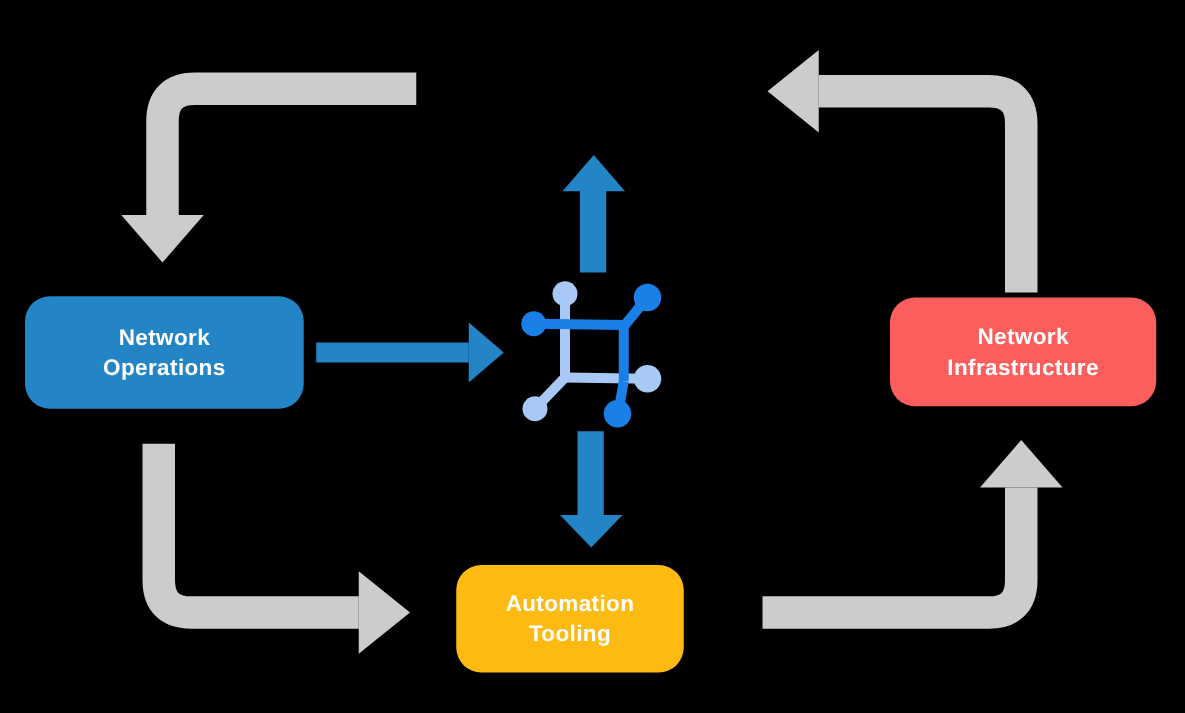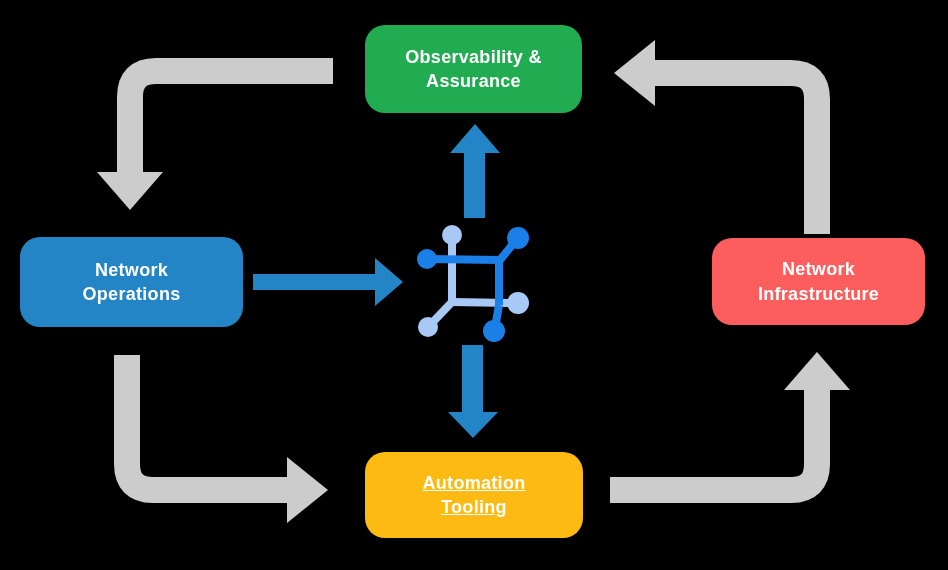--- a/index.html
+++ b/index.html
@@ -19,21 +19,21 @@
     color:#ffffff;
     font-size:18px;
     font-weight:600;
     letter-spacing:.3px;
     line-height:1.35;
   }
   .node-label{white-space:pre-line;}
   .node-observability{left:365px;top:25px;width:217px;height:88px;background:#22AC52;}
   .node-operations{left:20px;top:237px;width:223px;height:90px;background:#2385C6;}
   .node-infrastructure{left:712px;top:238px;width:213px;height:87px;background:#FC5E5E;}
-  .node-automation{left:365px;top:452px;width:218px;height:86px;background:#FDBA12;text-decoration:underline;}
+  .node-automation{left:365px;top:452px;width:182px;height:86px;background:#FDBA12;}
 </style>
 </head>
 <body>
 
 <div class="canvas">
 
   <svg class="layer" width="948" height="570" viewBox="0 0 948 570">
 
     <g>
       <path d="M333,71 H156 Q130,71 130,97 V172" fill="none" stroke="#CCCCCC" stroke-width="26"></path>
@@ -81,24 +81,20 @@
         <line x1="500" y1="260" x2="517" y2="239"></line>
         <line x1="499" y1="260" x2="499" y2="305"></line>
         <line x1="499" y1="305" x2="495" y2="328"></line>
         <circle cx="427" cy="259" r="10" stroke="none"></circle>
         <circle cx="518" cy="238" r="11" stroke="none"></circle>
         <circle cx="494" cy="331" r="11" stroke="none"></circle>
       </g>
     </g>
   </svg>
 
-  <div class="node node-observability">
-    <span class="node-label">Observability &amp;
-Assurance</span>
-  </div>
 
   <div class="node node-operations">
     <span class="node-label">Network
 Operations</span>
   </div>
 
   <div class="node node-infrastructure">
     <span class="node-label">Network
 Infrastructure</span>
   </div>

